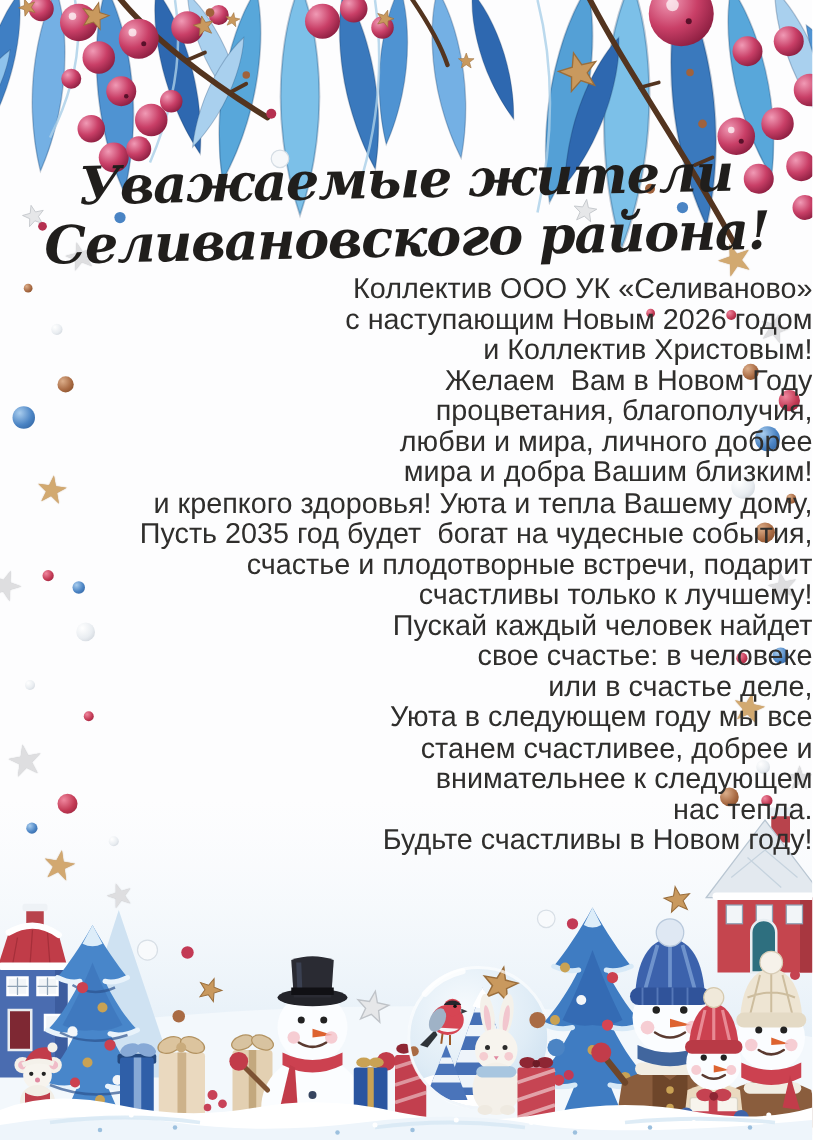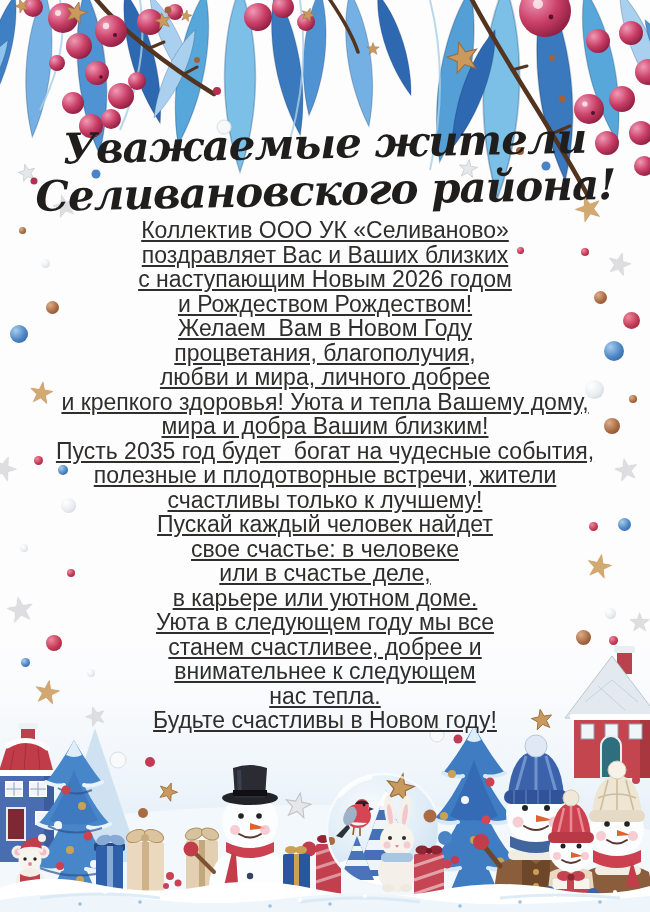--- a/index.html
+++ b/index.html
@@ -15,22 +15,22 @@
   .ba.copper{background:radial-gradient(circle at 32% 30%,#dcae8a,#a96b44 55%,#7a441f);}
   .ba.white{background:radial-gradient(circle at 32% 30%,#ffffff,#e9edf1 55%,#c6ccd4);}
   .st{position:absolute;font-style:normal;line-height:1;opacity:.92;}
   .st::before{content:"★";display:block;}
   .st.gold{color:#cfa265;text-shadow:0 0 1px #a87c48;}
   .st.silver{color:#dcdcde;text-shadow:0 0 1px #b4b6ba;}
   .title{position:absolute;top:120px;left:0;right:0;z-index:4;text-align:center;
          font-family:"DejaVu Serif",serif;font-style:italic;font-weight:bold;
          font-size:42px;line-height:47px;color:var(--title,#201e1c);letter-spacing:-1px;
          transform:rotate(-1.2deg);}
-  .body{position:absolute;top:218px;left:0;right:0;z-index:5;text-align:center;
-        font-size:23px;line-height:24.5px;color:var(--text,#2f2e2c);text-decoration:underline;}
+  .body{position:absolute;top:218px;left:0;right:0;z-index:5;text-align:right;
+        font-size:23px;line-height:24.5px;color:var(--text,#2f2e2c);}
   .body-line{white-space:pre;}
 </style>
 </head>
 <body>
 
 <div class="card">
 
   <svg id="topArt" class="layer" width="650" height="215" viewBox="0 0 650 215">
     <defs>
       <radialGradient id="berryG" cx="32%" cy="30%" r="78%">
@@ -524,35 +524,33 @@
     <i class="st silver" style="left:84px;top:703px;font-size:26px;transform:rotate(-18deg)"></i>
   </div>
 
   <div class="title">
     <div>Уважаемые жители</div>
     <div>Селивановского района!</div>
   </div>
 
   <div class="body">
       <div class="body-line">Коллектив ООО УК «Селиваново»</div>
-      <div class="body-line">поздравляет Вас и Ваших близких</div>
       <div class="body-line">с наступающим Новым 2026 годом</div>
-      <div class="body-line">и Рождеством Рождеством!</div>
+      <div class="body-line">и Коллектив Христовым!</div>
       <div class="body-line">Желаем  Вам в Новом Году</div>
       <div class="body-line">процветания, благополучия,</div>
       <div class="body-line">любви и мира, личного добрее</div>
+      <div class="body-line">мира и добра Вашим близким!</div>
       <div class="body-line">и крепкого здоровья! Уюта и тепла Вашему дому,</div>
-      <div class="body-line">мира и добра Вашим близким!</div>
       <div class="body-line">Пусть 2035 год будет  богат на чудесные события,</div>
-      <div class="body-line">полезные и плодотворные встречи, жители</div>
+      <div class="body-line">счастье и плодотворные встречи, подарит</div>
       <div class="body-line">счастливы только к лучшему!</div>
       <div class="body-line">Пускай каждый человек найдет</div>
       <div class="body-line">свое счастье: в человеке</div>
       <div class="body-line">или в счастье деле,</div>
-      <div class="body-line">в карьере или уютном доме.</div>
       <div class="body-line">Уюта в следующем году мы все</div>
       <div class="body-line">станем счастливее, добрее и</div>
       <div class="body-line">внимательнее к следующем</div>
       <div class="body-line">нас тепла.</div>
       <div class="body-line">Будьте счастливы в Новом году!</div>
     </div>
 
 </div>
 
 </body></html>

